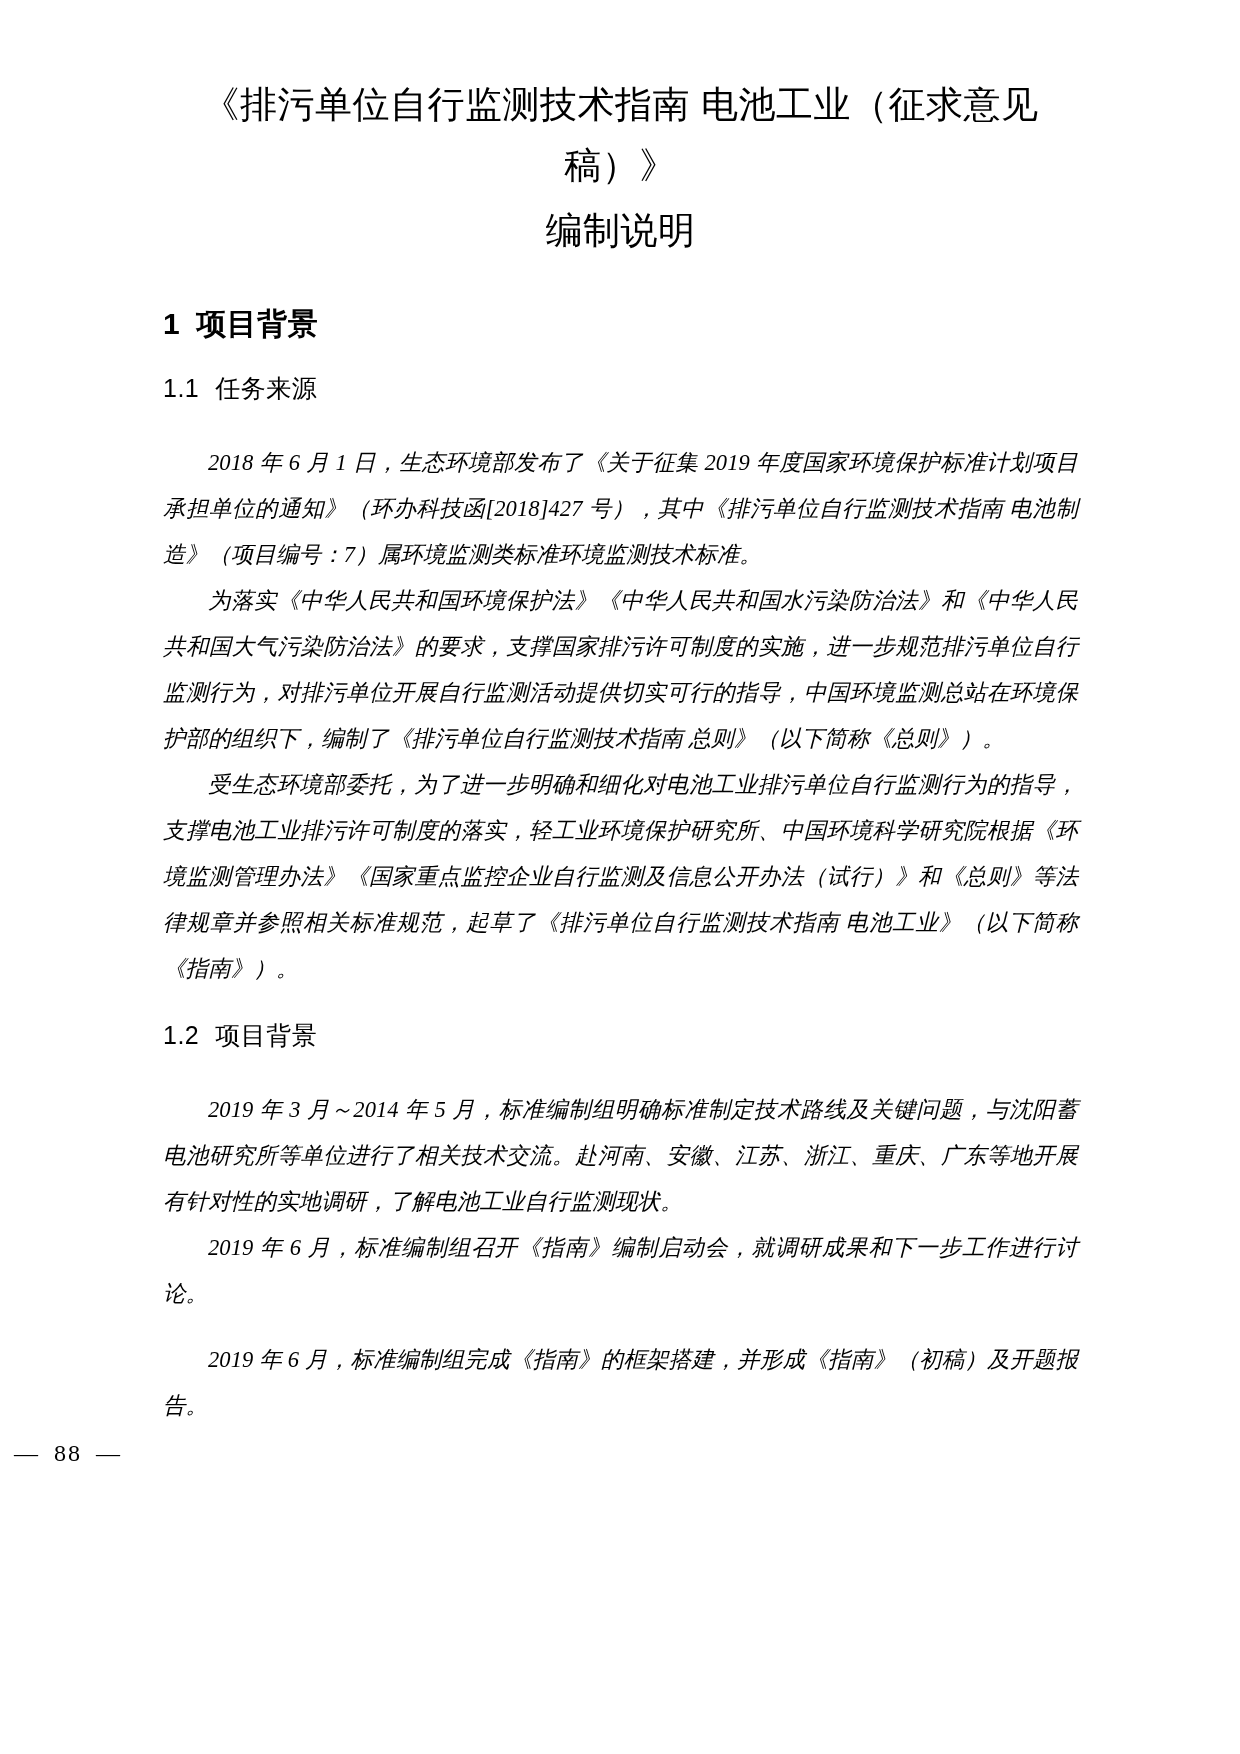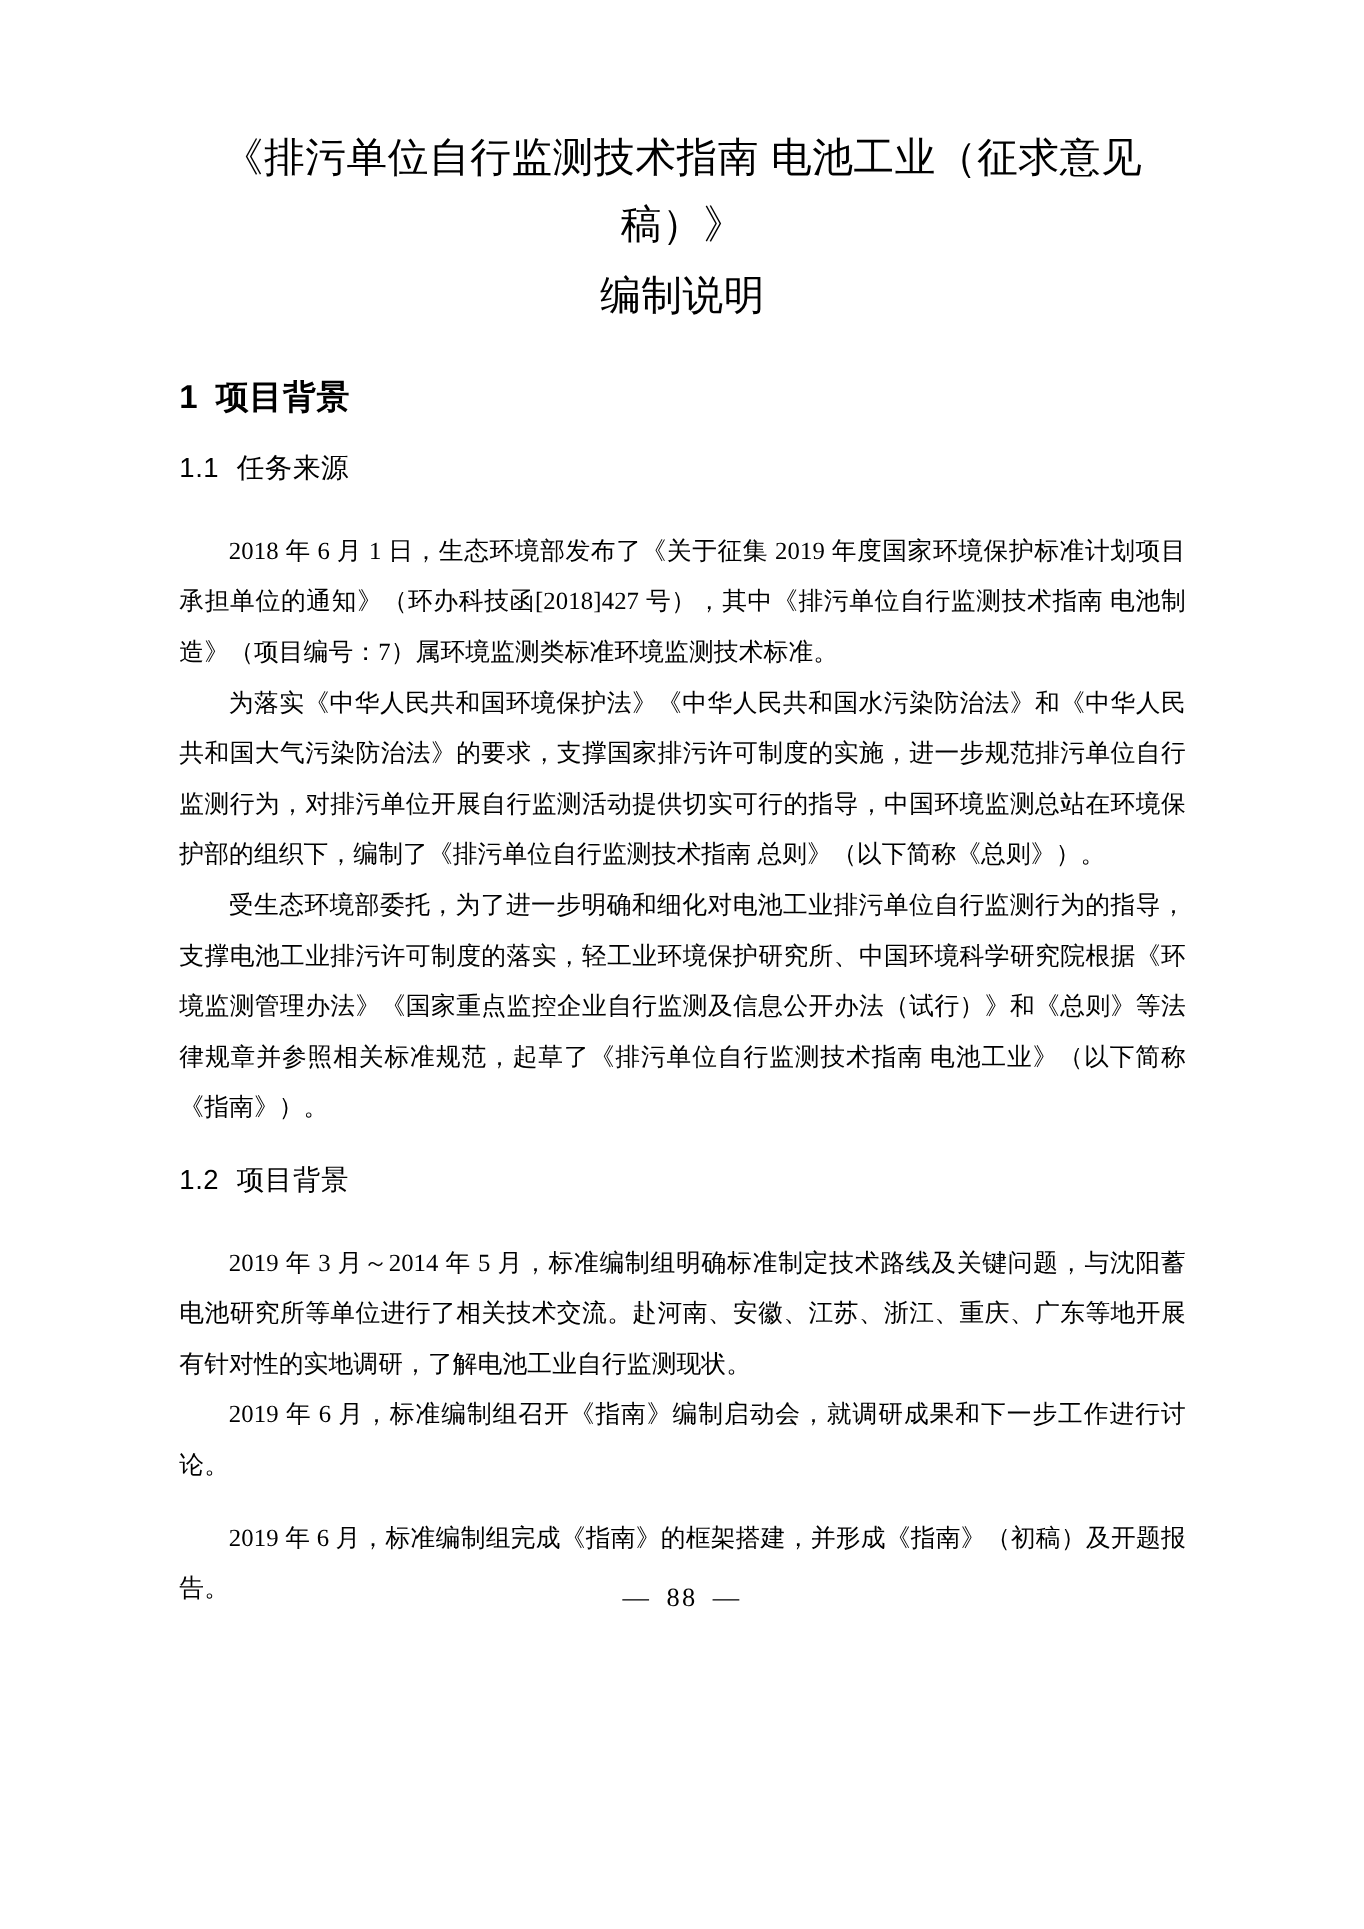--- a/index.html
+++ b/index.html
@@ -30,21 +30,21 @@
   .doc-title {
     text-align: center;
     font-family: "Liberation Sans", "DejaVu Sans", sans-serif;
     font-size: 37px;
     font-weight: 500;
     letter-spacing: 0.5px;
     line-height: 1.65;
     margin: 0;
   }
   .title-line-1 {
-    padding-top: 112px;
+    padding-top: 74px;
   }
   .title-line-2 {
     padding-top: 4px;
   }
 
   
   h1.sec {
     font-family: "Liberation Sans", "DejaVu Sans", sans-serif;
     font-size: 30px;
     font-weight: 700;
@@ -67,34 +67,34 @@
   
   p.body {
     font-family: "Liberation Serif", "DejaVu Serif", serif;
     font-size: 22.5px;
     line-height: 46px;
     margin: 0;
     text-align: justify;
     text-justify: inter-ideograph;
     text-indent: 2em;
     letter-spacing: 0.1px;
+    font-style: italic;
   }
   .para-block {
     margin-top: 0;
   }
   .gap-after-heading { height: 34px; }
   .gap-small { height: 20px; }
 
   
   .footer {
     position: absolute;
     left: 0;
     top: 1440px;
     width: 1240px;
-    text-align: center;
   }
   .page-number {
     display: inline-block;
     font-family: "Liberation Serif", "DejaVu Serif", serif;
     font-size: 24px;
     letter-spacing: 2px;
     color: #000;
   }
   .page-number .dash {
     display: inline-block;

